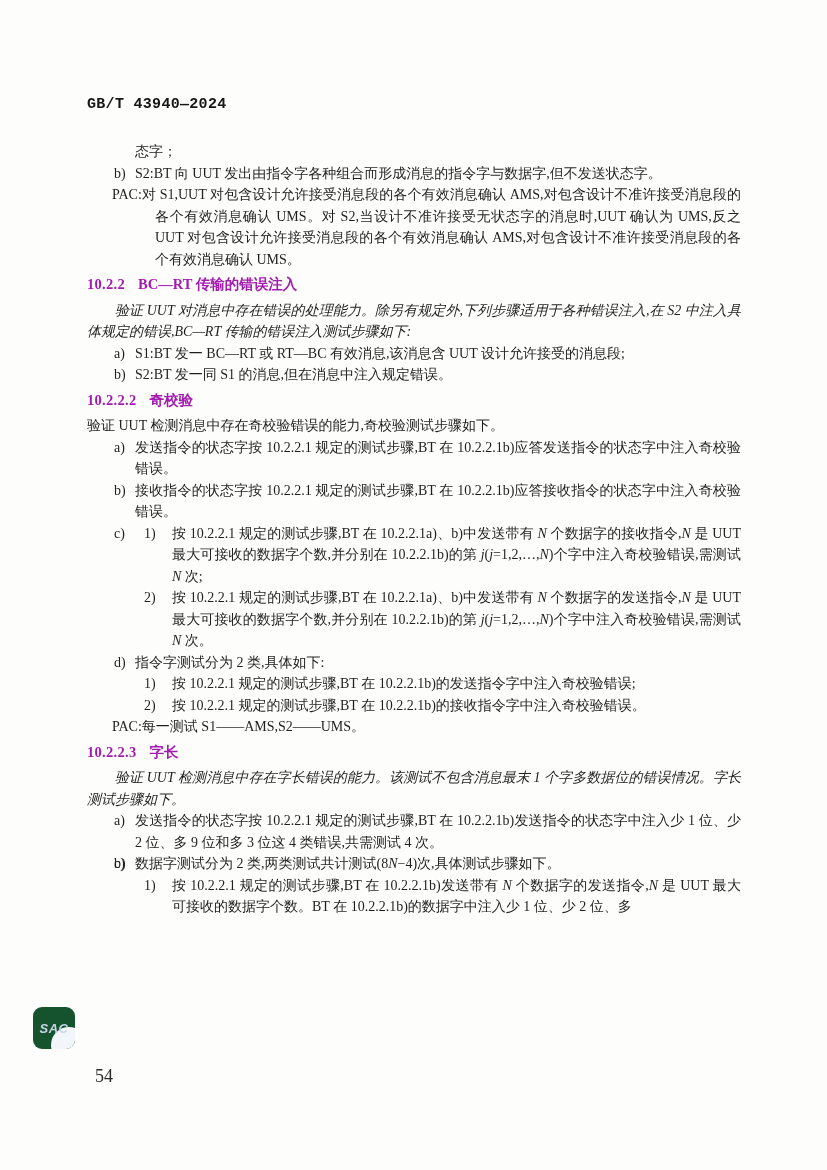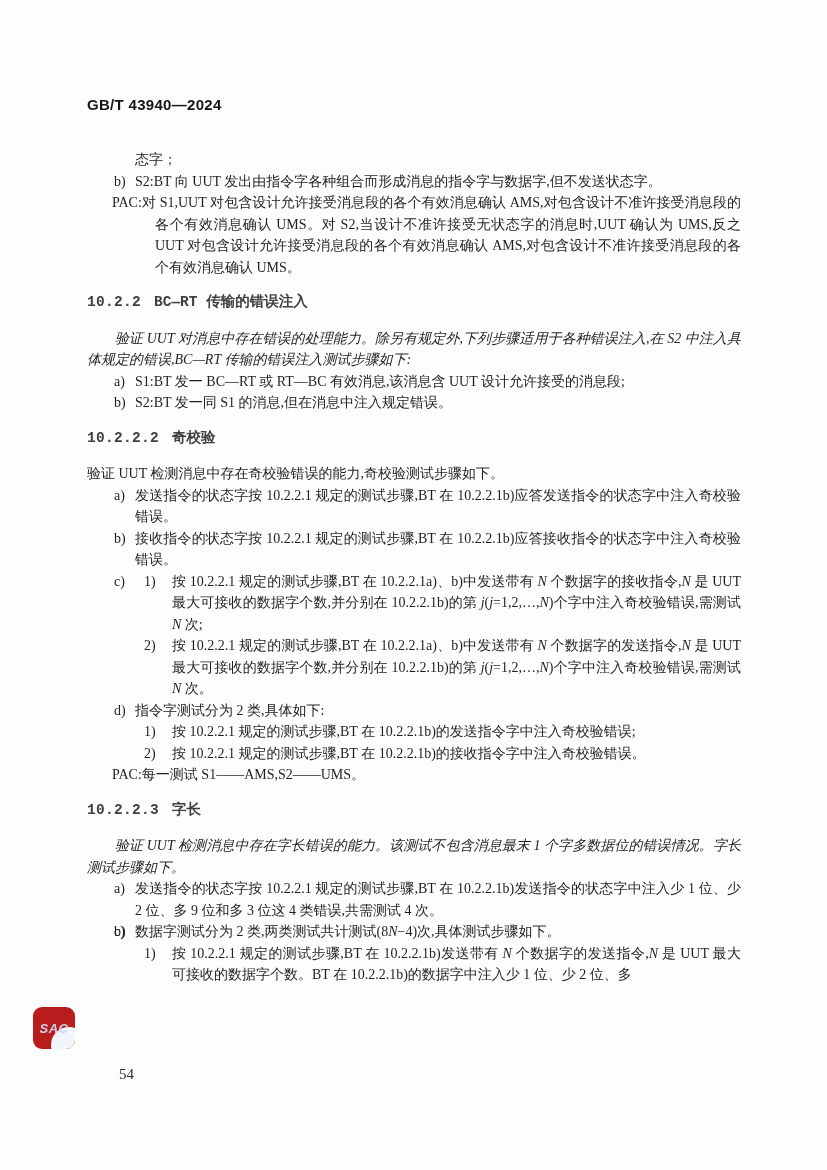--- a/index.html
+++ b/index.html
@@ -9,59 +9,59 @@
     height: 1170px;
     background: #fdfdfc;
     overflow: hidden;
     font-family: "Liberation Serif", "DejaVu Serif", serif;
     color: #1f1f1f;
   }
   .header {
     position: absolute;
     left: 87px;
     top: 96px;
-    font-family: Liberation Sans, sans-serif;
+    font-family: Liberation Mono, monospace;
     font-weight: 700;
     font-size: 15px;
     letter-spacing: 0.3px;
     color: #161616;
   }
   .body {
     position: absolute;
     left: 87px;
     top: 141px;
     width: 654px;
     font-size: 14px;
     line-height: 21.5px;
     text-align: justify;
   }
   .body i { font-style: italic; font-family: "Liberation Serif", "DejaVu Serif", serif; }
-  .cont { padding-left: 48px; margin-top: 8px; }
+  .cont { padding-left: 48px; }
   .li1 { position: relative; padding-left: 48px; }
   .li1 > .lbl { position: absolute; left: 27px; top: 0; }
   .li2 { position: relative; padding-left: 85px; }
   .li2 > .lbl { position: absolute; left: 57px; top: 0; }
   .pac { padding-left: 68px; text-indent: -43px; }
   .p  { text-indent: 2em; font-style: italic; }
   .h {
-    font-family: Liberation Mono, monospace;
+    font-family: Liberation Serif, serif;
     font-weight: 700;
     font-size: 14.5px;
-    color: #404040;
-    margin: 14px 0;
+    color: #a21caf;
+    margin: 4px 0;
   }
   .h .hnum { margin-right: 13px; letter-spacing: 0.3px; }
   .watermark {
     position: absolute;
     left: 33px;
     top: 1007px;
     width: 42px;
     height: 42px;
     border-radius: 9px;
-    background: #b91c1c;
+    background: #14532d;
     display: flex;
     align-items: center;
     justify-content: center;
     overflow: hidden;
   }
   .watermark .swoosh {
     position: absolute;
     right: -12px;
     bottom: -14px;
     width: 36px;
@@ -73,23 +73,23 @@
     position: relative;
     font-family: "Liberation Sans", "DejaVu Sans", sans-serif;
     font-style: italic;
     font-weight: 700;
     font-size: 13px;
     color: #c8d5e8;
     letter-spacing: 0.5px;
   }
   .pageno {
     position: absolute;
-    left: 119px;
+    left: 95px;
     top: 1066px;
-    font-size: 15px;
+    font-size: 18px;
     color: #2a2a2a;
   }
 </style>
 </head>
 <body>
 
 <div class="page">
 
   <div class="header">GB/T 43940—2024</div>
 

